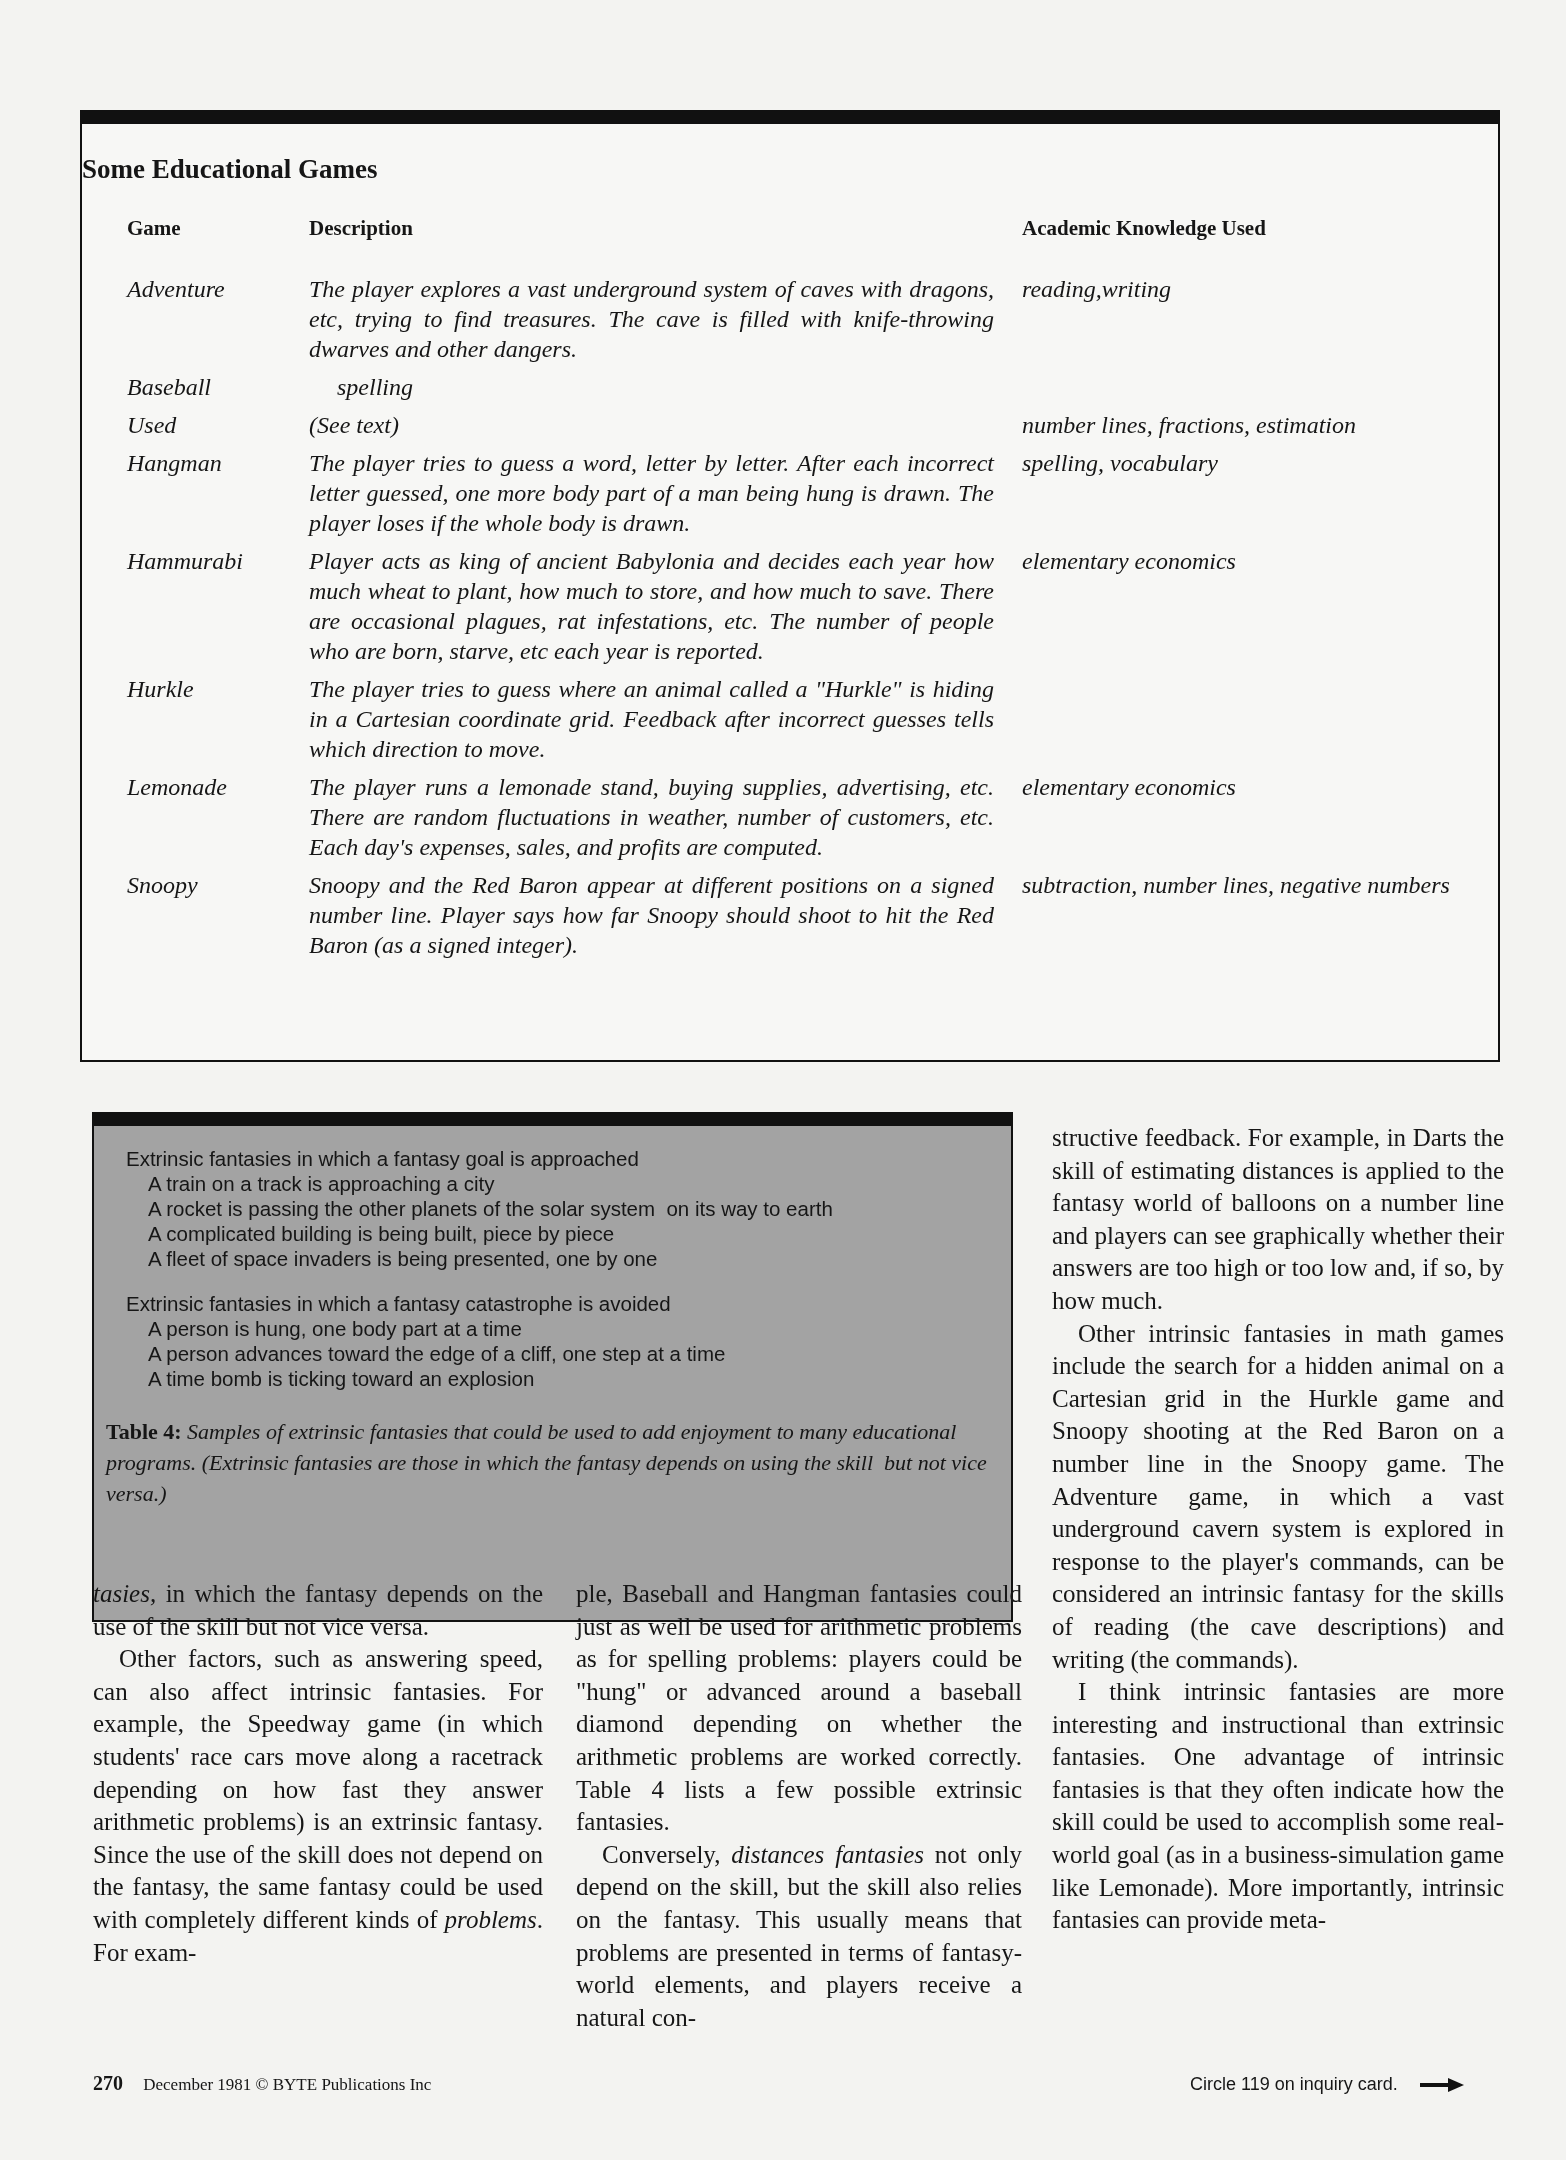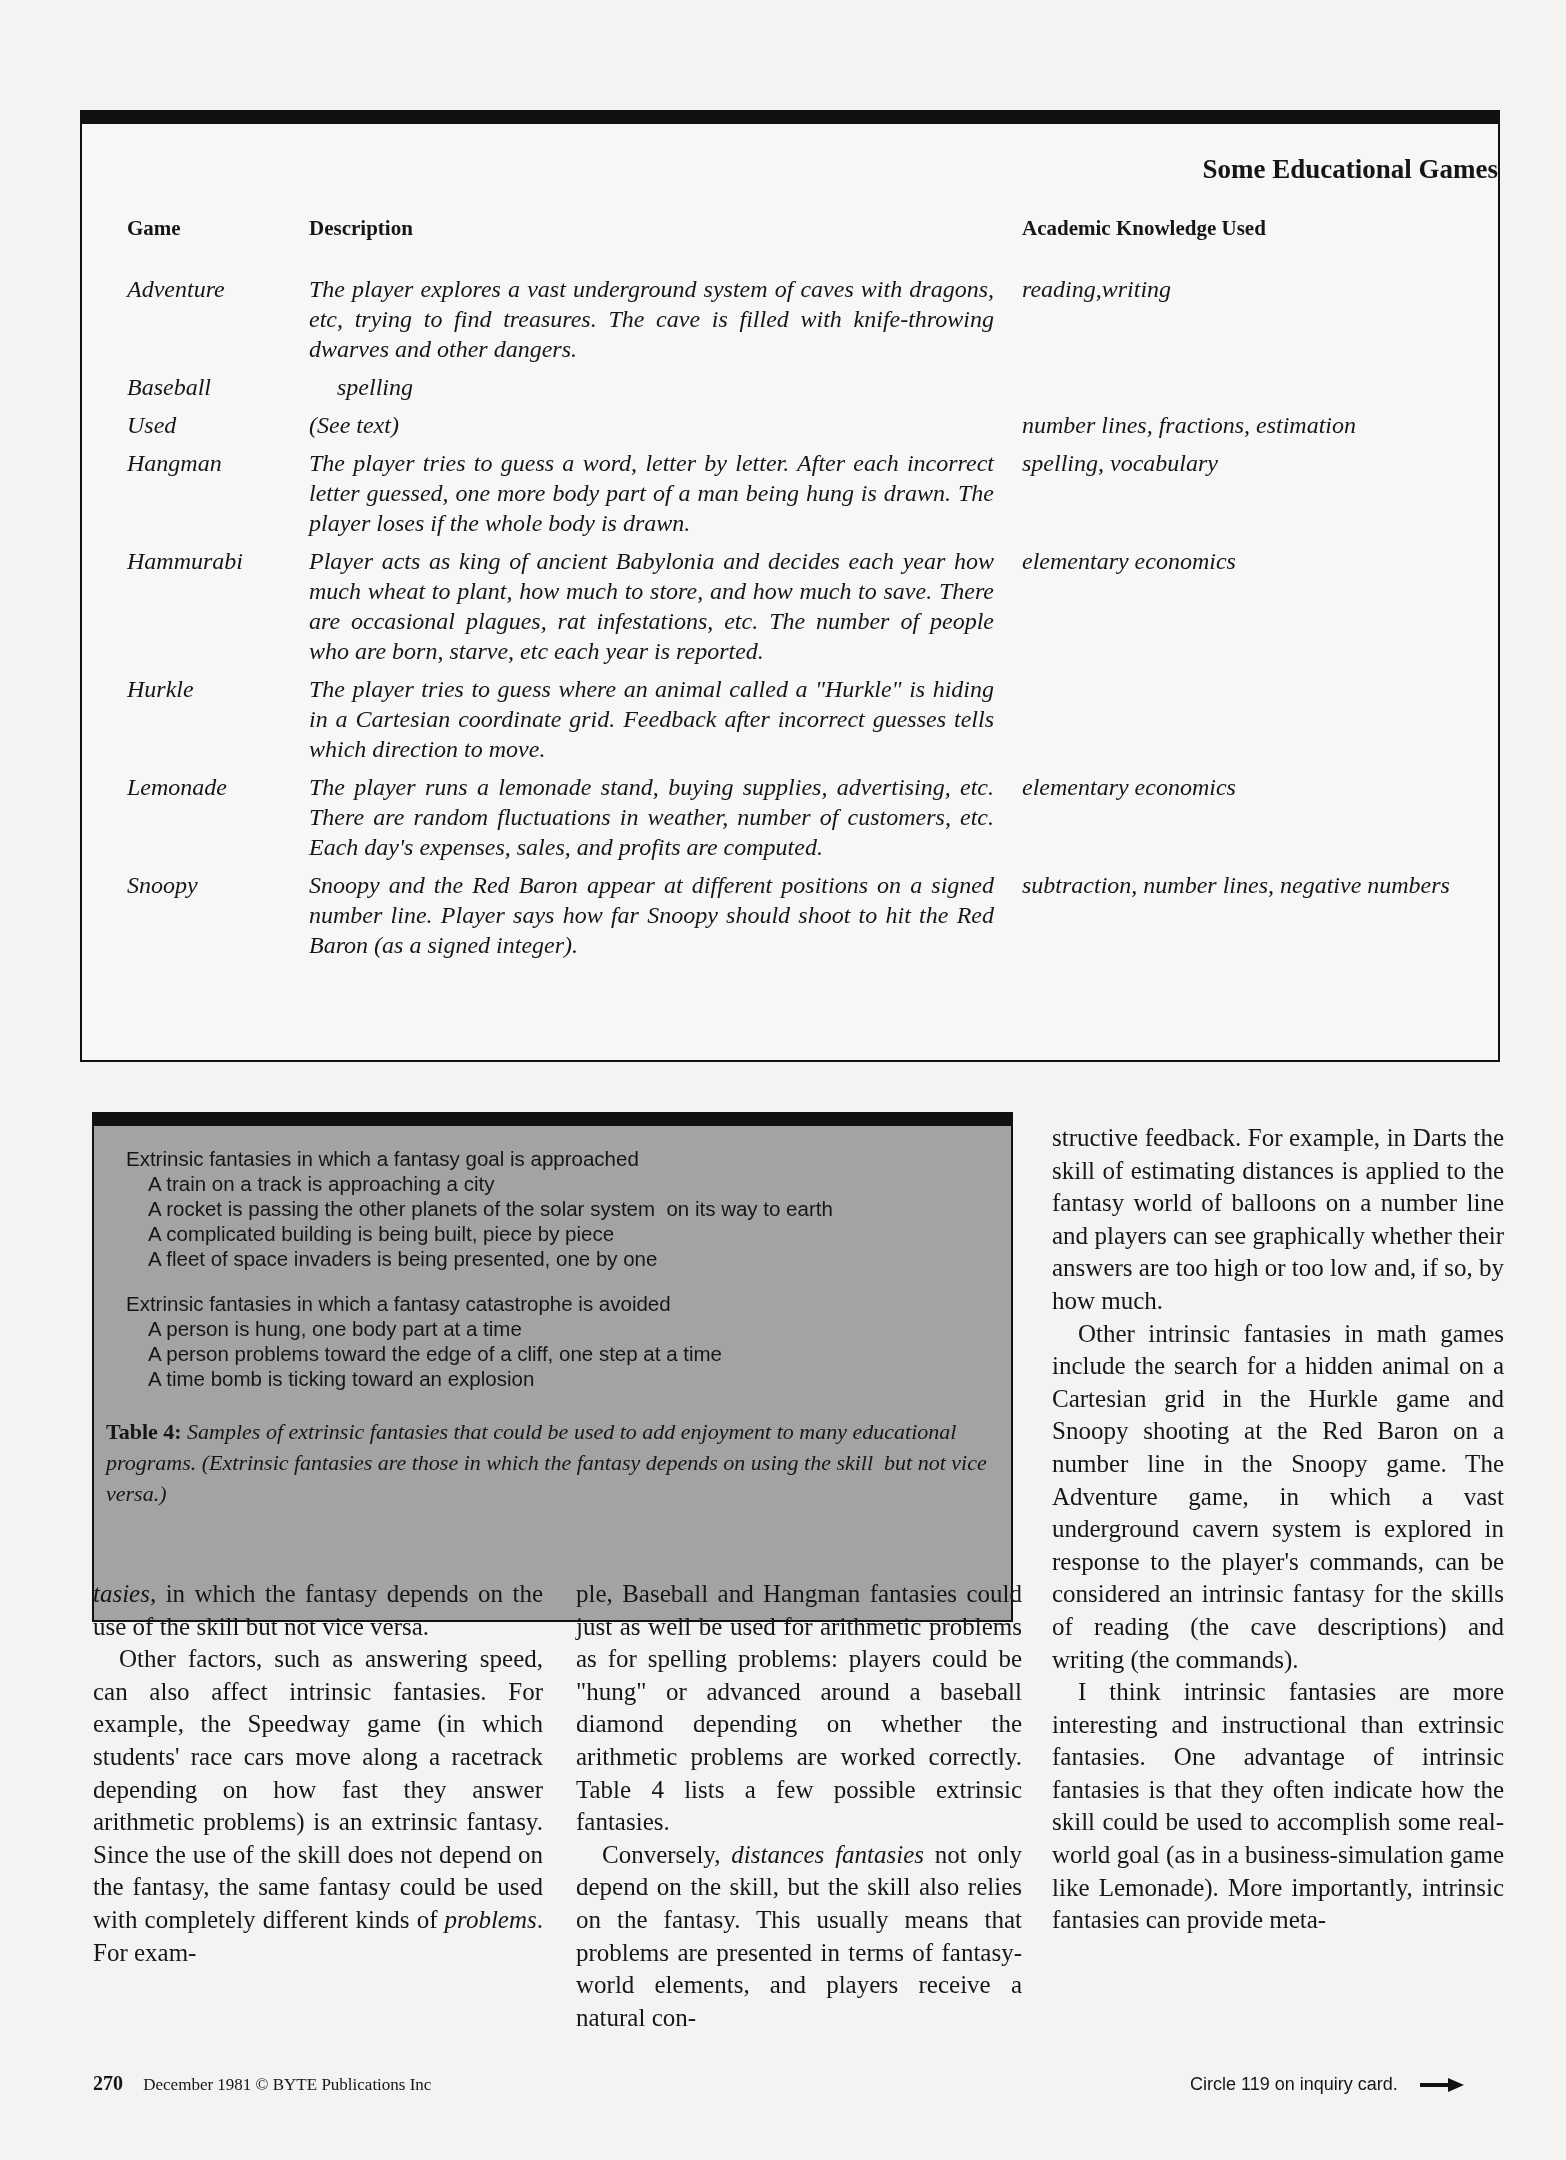--- a/index.html
+++ b/index.html
@@ -2,21 +2,21 @@
 <html><head>
 <meta charset="utf-8">
 <style>
   html, body { margin:0; padding:0; }
   body { width:1566px; height:2160px; background:#f3f3f1; position:relative; overflow:hidden; color:#161616; }
   .serif { font-family: "Liberation Serif", "DejaVu Serif", serif; }
   .sans { font-family: "Liberation Sans", "DejaVu Sans", sans-serif; }
 
   
   #games-box { position:absolute; left:80px; top:110px; width:1420px; height:952px; border:2px solid #111; border-top:14px solid #111; box-sizing:border-box; background:#f7f7f5; }
-  #games-title { position:absolute; left:0; right:0; top:30px; text-align:right; font-size:27px; font-weight:bold; }
+  #games-title { position:absolute; left:0; right:0; top:30px; text-align:left; font-size:27px; font-weight:bold; }
   .hdr { position:absolute; top:92px; font-size:21px; font-weight:bold; }
   #hdr-game { left:45px; }
   #hdr-desc { left:227px; }
   #hdr-acad { left:940px; }
   #games-rows { position:absolute; left:45px; top:150px; width:1340px; }
   .grow { display:flex; font-style:italic; font-size:24px; line-height:30px; margin-bottom:8px; }
   .gname { width:182px; flex:none; }
   .gdesc { width:685px; flex:none; text-align:justify; }
   .gacad { margin-left:28px; width:430px; flex:none; }
 
@@ -99,21 +99,21 @@
   <div id="t4-g1" class="t4-group sans">
     <div class="gh">Extrinsic fantasies in which a fantasy goal is approached</div>
     <div class="gi">A train on a track is approaching a city</div>
     <div class="gi" style="white-space:pre">A rocket is passing the other planets of the solar system  on its way to earth</div>
     <div class="gi">A complicated building is being built, piece by piece</div>
     <div class="gi">A fleet of space invaders is being presented, one by one</div>
   </div>
   <div id="t4-g2" class="t4-group sans">
     <div class="gh">Extrinsic fantasies in which a fantasy catastrophe is avoided</div>
     <div class="gi">A person is hung, one body part at a time</div>
-    <div class="gi">A person problems toward the edge of a cliff, one step at a time</div>
+    <div class="gi">A person advances toward the edge of a cliff, one step at a time</div>
     <div class="gi">A time bomb is ticking toward an explosion</div>
   </div>
   <div id="t4-caption" class="serif">
     <span class="lbl">Table 4:</span>
     <span class="txt" style="white-space:pre-wrap">Samples of extrinsic fantasies that could be used to add enjoyment to many educational programs. (Extrinsic fantasies are those in which the fantasy depends on using the skill  but not vice versa.)</span>
   </div>
 </div>
 
 <div id="col-right" class="col serif">
   <p>structive feedback. For example, in Darts  the skill of estimating distances is applied to the fantasy world of balloons on a number line and players can see graphically whether their answers are too high or too low and, if so, by how much.</p>

